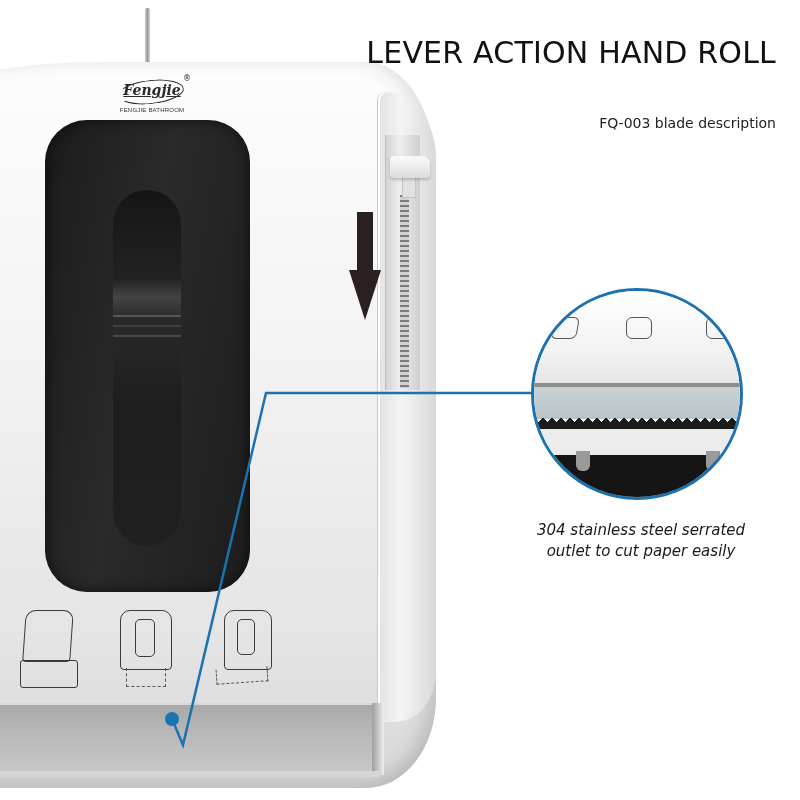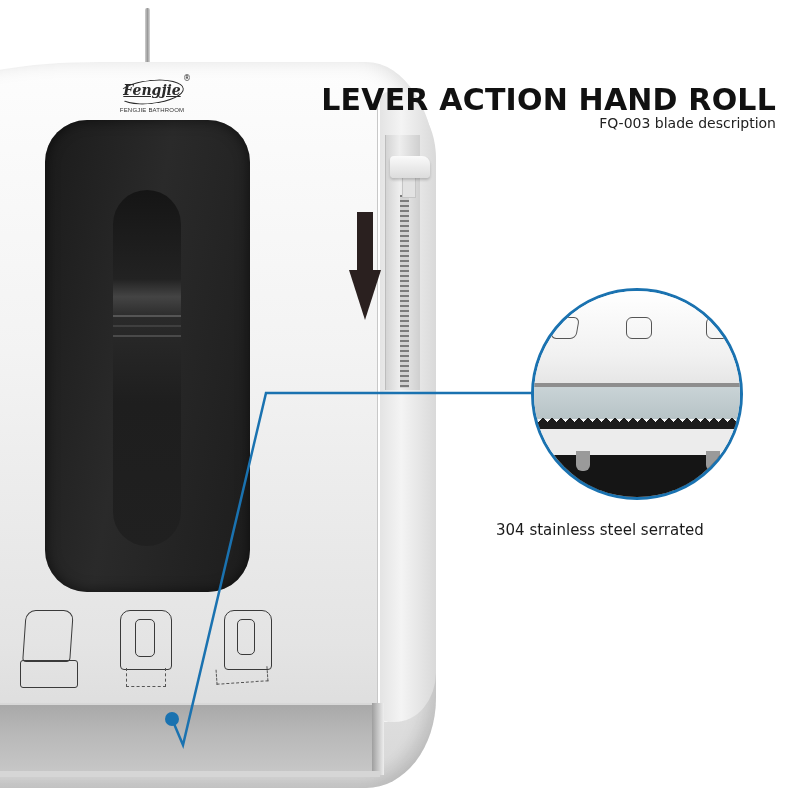--- a/index.html
+++ b/index.html
@@ -71,44 +71,44 @@
   
   .outlet { position: absolute; left: 0; top: 703px; width: 380px; height: 68px;
             background: linear-gradient(180deg, #a9a9a9 0%, #b9b9b9 45%, #c7c7c7 100%);
             border-top: 2px solid #d8d8d8; }
   .outlet-lip { position: absolute; left: 0; top: 771px; width: 380px; height: 6px; background: #d6d6d6; }
   .outlet-side { position: absolute; left: 372px; top: 703px; width: 12px; height: 72px;
                  background: linear-gradient(90deg, #9e9e9e, #eeeeee); }
 
   
   .title { position: absolute; right: 24px; top: 36px; text-align: right;
-           font-family: "DejaVu Sans", sans-serif; font-weight: bold; font-size: 30px; line-height: 34px;
-           color: #111111; letter-spacing: 0.2px; margin-top: 47px; }
+           font-family: "DejaVu Sans", sans-serif; font-weight: normal; font-size: 30px; line-height: 34px;
+           color: #111111; letter-spacing: 0.2px; }
   .subtitle { position: absolute; right: 24px; top: 115px; text-align: right;
               font-family: "DejaVu Sans", sans-serif; font-size: 14px; color: #222; margin-left: 48px; }
 
   
   .callout { position: absolute; left: 531px; top: 288px; width: 212px; height: 212px; border-radius: 50%;
              border: 3px solid #1a72b0; overflow: hidden; background: #f3f3f3; box-sizing: border-box; }
   .callout-top { position: absolute; left: 0; top: 0; width: 100%; height: 92px;
                  background: linear-gradient(180deg, #ffffff, #f1f1f1 70%, #e6e6e6); }
   .callout-rail { position: absolute; left: 0; top: 92px; width: 100%; height: 4px; background: #8e8e8e; }
   .callout-blade { position: absolute; left: 0; top: 96px; width: 100%; height: 32px;
                    background: linear-gradient(180deg, #c9d3d6, #b7c3c6); }
   .callout-teeth { position: absolute; left: 0; top: 124px; width: 100%; height: 14px;
                    background:
                      linear-gradient(135deg, transparent 50%, #1c1c1c 50%) 0 0 / 9px 14px repeat-x,
                      linear-gradient(225deg, transparent 50%, #1c1c1c 50%) 0 0 / 9px 14px repeat-x; }
   .callout-under { position: absolute; left: 0; top: 138px; width: 100%; height: 26px; background: #ececec; }
   .callout-floor { position: absolute; left: 0; top: 164px; width: 100%; height: 50px; background: #151515; }
   .callout-foot { position: absolute; top: 160px; width: 14px; height: 20px; border-radius: 0 0 6px 6px; background: #9a9a9a; }
   .callout-mini { position: absolute; top: 26px; width: 24px; height: 20px; border: 1px solid #555; border-radius: 6px; }
 
-  .caption { position: absolute; left: 496px; top: 520px; width: 290px; 
-             font-family: "DejaVu Sans", sans-serif; font-size: 15px; line-height: 21px; color: #1a1a1a; }
+  .caption { position: absolute; left: 496px; top: 520px; width: 290px; text-align: center;
+             font-family: "DejaVu Sans", sans-serif; font-size: 15px; line-height: 21px; color: #1a1a1a; font-style: italic; }
 
   svg.connector { position: absolute; left: 0; top: 0; width: 800px; height: 800px; pointer-events: none; }
 </style>
 </head>
 <body>
 
 <div class="stage">
 
   <div class="cord"></div>
 
@@ -176,19 +176,20 @@
     <div class="callout-blade"></div>
     <div class="callout-teeth"></div>
     <div class="callout-under"></div>
     <div class="callout-floor"></div>
     <div class="callout-foot" style="left:42px"></div>
     <div class="callout-foot" style="left:172px"></div>
   </div>
 
   <div class="caption">
     <div>304 stainless steel serrated</div>
+    <div>outlet to cut paper easily</div>
   </div>
 
   <svg class="connector" viewBox="0 0 800 800">
     <polyline points="532,393 266,393 183,745 172,719" fill="none" stroke="#1a72b0" stroke-width="2.5" stroke-linejoin="miter"></polyline>
     <circle cx="172" cy="719" r="7" fill="#1a72b0"></circle>
   </svg>
 </div>
 
 </body></html>

